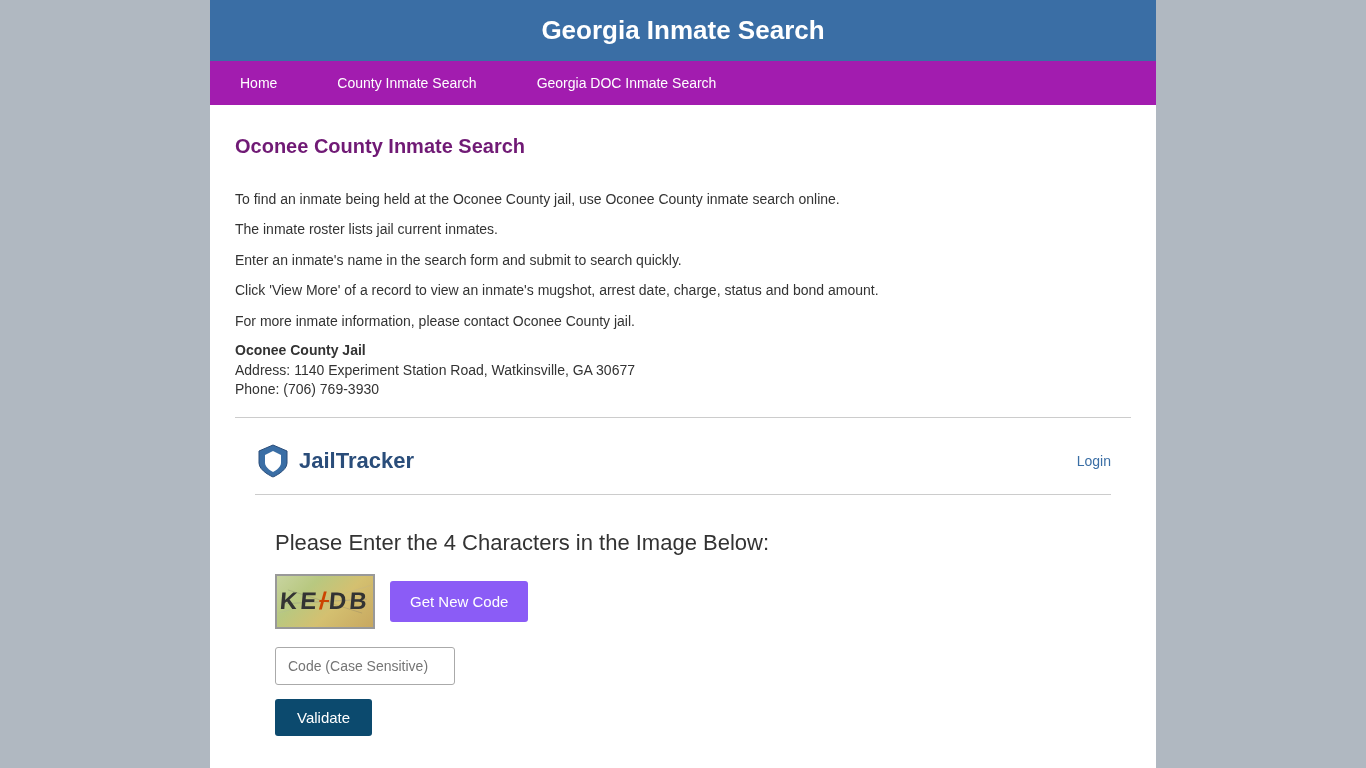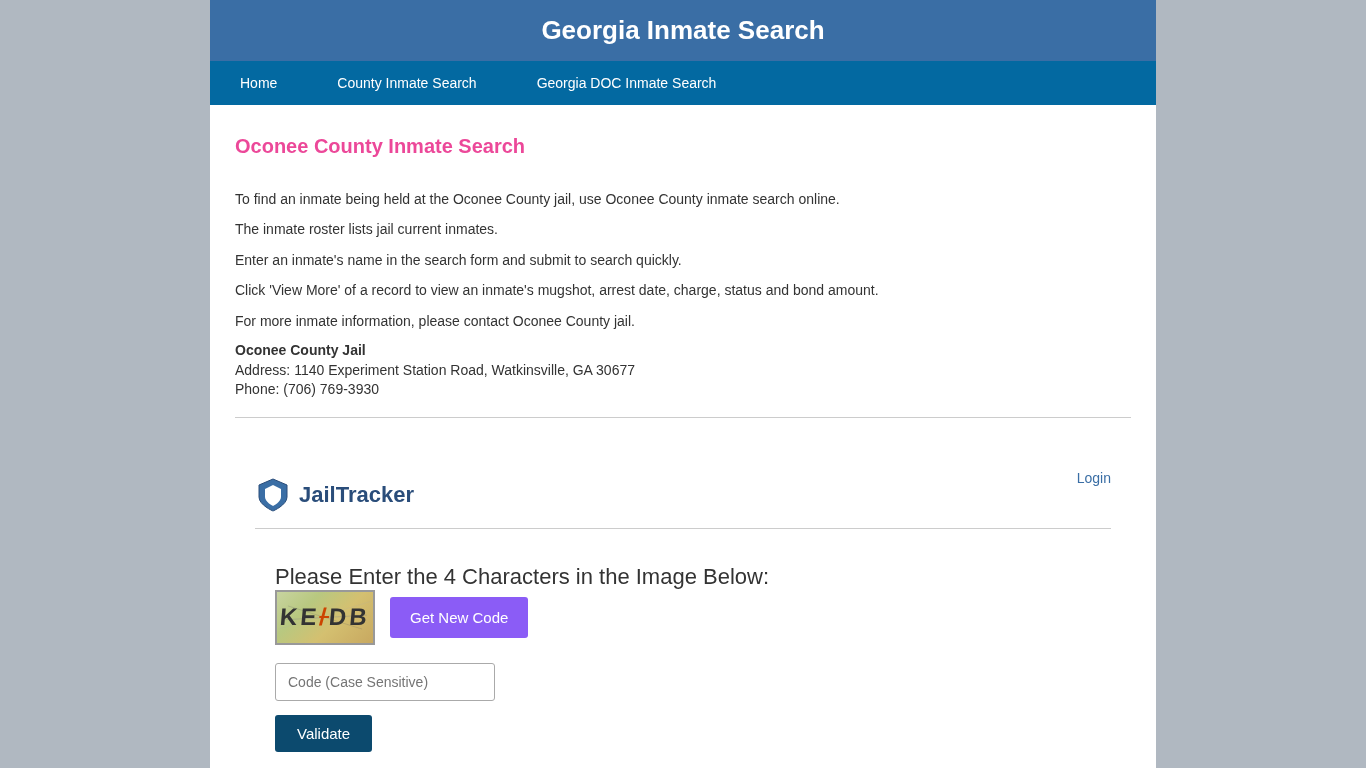--- a/index.html
+++ b/index.html
@@ -39,21 +39,21 @@
       text-align: center;
     }
 
     .site-title {
       color: #ffffff;
       font-size: 26px;
       font-weight: bold;
     }
 
     .nav-bar {
-      background-color: #0369a1;
+      background-color: #a21caf;
       padding: 0;
       display: flex;
       justify-content: flex-start;
     }
 
     .nav-item {
       color: #ffffff;
       padding: 14px 30px;
       text-decoration: none;
       font-size: 14px;
@@ -62,21 +62,21 @@
 
     .content-area {
       background-color: #ffffff;
       padding: 20px 25px 40px 25px;
       min-height: 650px;
     }
 
     .page-heading {
       font-size: 20px;
       font-weight: bold;
-      color: #ec4899;
+      color: #701a75;
       margin-bottom: 30px;
       margin-top: 10px;
     }
 
     .description-block {
       margin-bottom: 10px;
     }
 
     .description-block p {
       margin-bottom: 8px;
@@ -113,21 +113,20 @@
       align-items: center;
       padding-bottom: 15px;
       border-bottom: 1px solid #ccc;
       margin-bottom: 25px;
     }
 
     .jailtracker-logo {
       display: flex;
       align-items: center;
       gap: 8px;
-      margin-top: 34px;
     }
 
     .jailtracker-logo-icon {
       width: 36px;
       height: 36px;
     }
 
     .jailtracker-logo-text {
       font-size: 22px;
       font-weight: bold;
@@ -145,21 +144,21 @@
       cursor: pointer;
     }
 
     .captcha-section {
       padding: 10px 0 20px 20px;
     }
 
     .captcha-prompt {
       font-size: 22px;
       color: #333;
-      margin-bottom: 0;
+      margin-bottom: 18px;
     }
 
     .captcha-row {
       display: flex;
       align-items: center;
       gap: 15px;
       margin-bottom: 18px;
     }
 
     .captcha-image {
@@ -202,21 +201,21 @@
       color: #fff;
       border: none;
       padding: 12px 20px;
       font-size: 15px;
       cursor: pointer;
       border-radius: 3px;
     }
 
     .code-input {
       display: block;
-      width: 220px;
+      width: 180px;
       padding: 10px 12px;
       border: 1px solid #aaa;
       font-size: 14px;
       color: #999;
       margin-bottom: 14px;
       border-radius: 3px;
     }
 
     .btn-validate {
       background-color: #0c4a6e;

